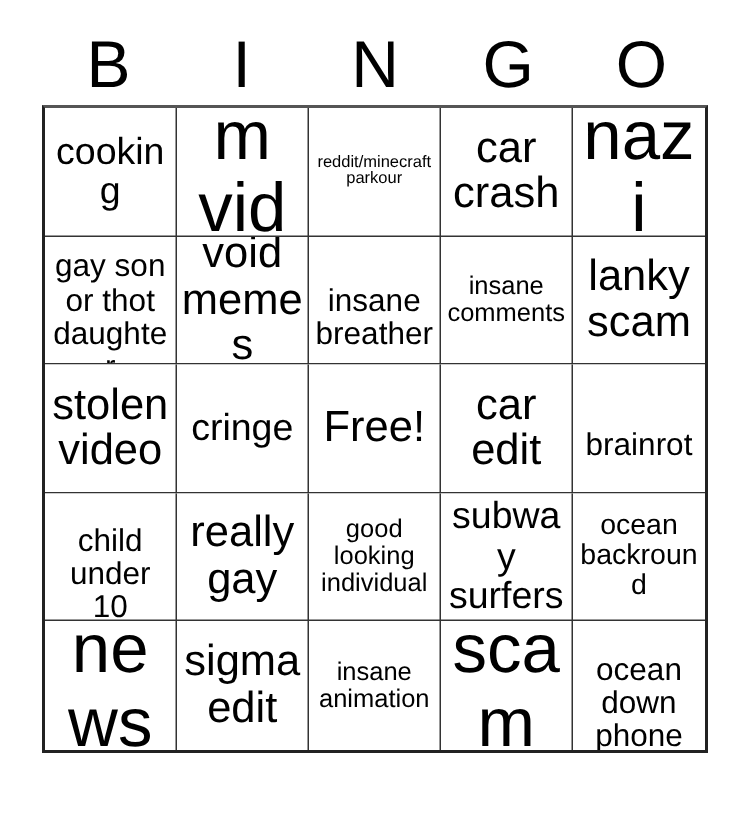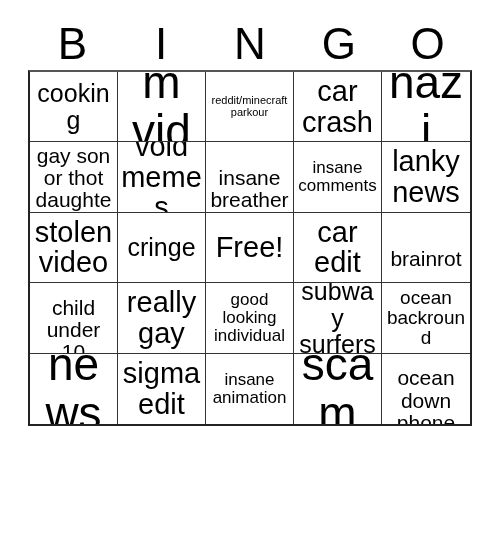--- a/index.html
+++ b/index.html
@@ -44,21 +44,21 @@
     color: #000000;
     user-select: none;
   }
 
   
   #bingo-grid {
     position: absolute;
     left: 28px;
     top: 70px;
     width: 444px;
-    height: 356px;
+    height: 432px;
     display: grid;
     grid-template-columns: repeat(5, 1fr);
     grid-template-rows: repeat(5, 1fr);
     box-sizing: border-box;
     border-top: 2px solid #555555;
     border-left: 2px solid #222222;
     border-right: 2px solid #222222;
     border-bottom: 2px solid #222222;
     background: #ffffff;
   }
@@ -131,21 +131,21 @@
       <div class="cell">
         <span class="cell-text t-lg">void memes</span>
       </div>
       <div class="cell">
         <span class="cell-text t-sm">insane breather</span>
       </div>
       <div class="cell">
         <span class="cell-text t-xs">insane comments</span>
       </div>
       <div class="cell">
-        <span class="cell-text t-lg">lanky news</span>
+        <span class="cell-text t-lg">lanky scam</span>
       </div>
       <div class="cell">
         <span class="cell-text t-lg">stolen video</span>
       </div>
       <div class="cell">
         <span class="cell-text t-md">cringe</span>
       </div>
       <div class="cell">
         <span class="cell-text t-lg">Free!</span>
       </div>

